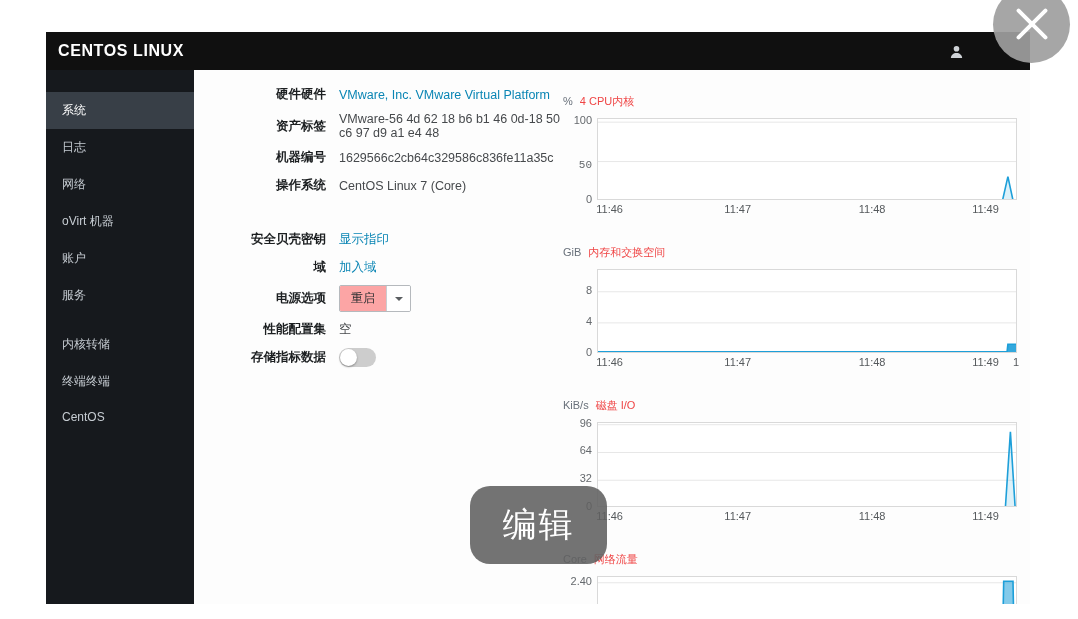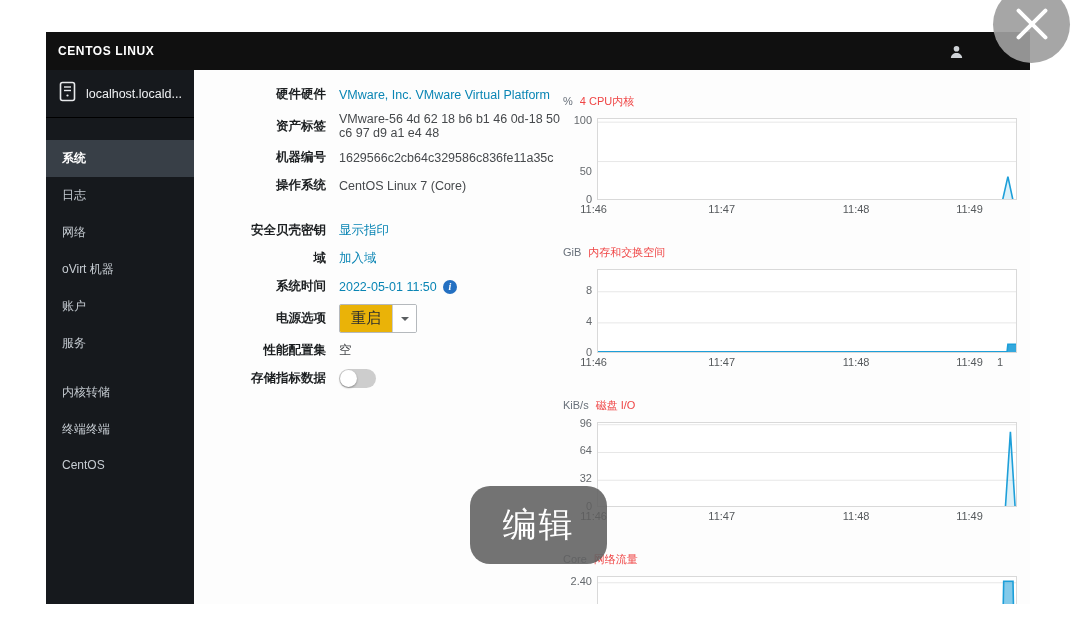--- a/index.html
+++ b/index.html
@@ -6,68 +6,68 @@
   html,body { width:1078px; height:619px; overflow:hidden; background:#ffffff;
               font-family:"Liberation Sans","DejaVu Sans",sans-serif; }
   .page { position:relative; width:1078px; height:619px; background:#ffffff; }
 
   
   .app { position:absolute; left:46px; top:32px; width:984px; height:572px; background:#fff; }
 
   
   .topbar { position:absolute; left:0; top:0; width:984px; height:38px; background:#101010;
             display:flex; align-items:center; padding:0 12px; z-index:5; }
-  .brand { color:#ffffff; font-size:12px; font-weight:bold; letter-spacing:.6px; }
+  .brand { color:#ffffff; font-size:16px; font-weight:bold; letter-spacing:.6px; }
   .topbar-right { position:absolute; right:66px; top:0; height:38px; display:flex; align-items:center; gap:4px; }
   .user-icon svg { display:block; }
 
   
   .sidebar { position:absolute; left:0; top:38px; width:148px; height:534px; background:#16191d; }
   .host-row { height:48px; display:flex; align-items:center; gap:9px; padding:0 12px;
               border-bottom:1px solid #000; }
   .host-label { color:#f0f2f4; font-size:12.5px; white-space:nowrap; overflow:hidden; }
   .nav { margin-top:22px; }
   .nav-item { color:#c6ccd2; font-size:12px; padding:10px 16px; cursor:pointer; }
-  .nav-item.active { background:#383f47; color:#ffffff;font-weight:bold; }
+  .nav-item.active { background:#383f47; color:#ffffff; }
   .nav-item.gap-before { margin-top:12px;font-family:Liberation Mono, monospace; }
 
   
   .main { position:absolute; left:148px; top:38px; width:836px; height:534px; background:#fdfdfd; overflow:hidden; }
 
   
   .fields { position:absolute; left:36px; top:14px; width:340px; }
   .field-row { display:flex; align-items:center; min-height:21px; margin-bottom:7px; }
-  .fields-group2 { margin-top:24px; }
+  .fields-group2 { margin-top:33px; }
   .field-label { width:96px; text-align:right; margin-right:13px; font-weight:bold;
                  font-size:12.5px; color:#1c1f21; flex:none; white-space:nowrap; }
   .field-value { font-size:12.5px; color:#46494c; display:flex; align-items:center; gap:6px; }
   a.link { color:#0a85b4; text-decoration:none; cursor:pointer; }
   .info-icon { display:inline-block; width:14px; height:14px; border-radius:50%; background:#2470c2;
                color:#fff; font-size:10px; font-weight:bold; text-align:center; line-height:14px;
                font-family:"Liberation Serif",serif; font-style:italic; }
   .split-btn { display:inline-flex; border:1px solid #b5b9bd; border-radius:2px; background:#fff; overflow:hidden; }
-  .split-btn .main-seg { padding:4px 11px; font-size:15px; color:#2a2e30; background:#eab308; border:none; cursor:pointer;font-family:Liberation Mono, monospace; }
+  .split-btn .main-seg { padding:4px 11px; font-size:12px; color:#2a2e30; background:#fca5a5; border:none; cursor:pointer;font-family:Liberation Mono, monospace; }
   .split-btn .caret-seg { width:24px; border:none; border-left:1px solid #c9cdd1; background:#fff;
                           display:flex; align-items:center; justify-content:center; cursor:pointer; }
   .caret { width:0; height:0; border-left:4px solid transparent; border-right:4px solid transparent;
            border-top:4px solid #5a5e61; }
   .toggle { position:relative; width:37px; height:19px; border-radius:10px; background:#cdcdcd; cursor:pointer; }
   .toggle .knob { position:absolute; left:1px; top:1px; width:17px; height:17px; border-radius:50%;
                   background:#ffffff; box-shadow:0 1px 2px rgba(0,0,0,.35); }
 
   
   .charts { position:absolute; left:369px; top:24px; width:460px; }
   .chart { margin-bottom:29px; }
   .chart-head { display:flex; align-items:baseline; gap:7px; height:18px; margin-bottom:6px; }
   .chart-unit { font-size:11px; color:#68707a; }
   .chart-title { font-size:11px; color:#ef4444; text-decoration:none; cursor:pointer; }
   .plot-wrap { position:relative; margin-left:34px; }
   .plot-box { display:block; border:1px solid #d9d9d9; background:#fff; }
   .ytick { position:absolute; right:100%; padding-right:5px; font-size:11px; color:#65696d; white-space:nowrap; }
-  .xticks { position:relative; margin-left:18px; height:16px; }
+  .xticks { position:relative; margin-left:34px; height:16px; }
   .xtick { position:absolute; top:3px; transform:translateX(-50%); font-size:11px; color:#55595c; white-space:nowrap; }
 
   
   .edit-overlay { position:absolute; left:470px; top:486px; width:137px; height:78px; z-index:50;
                   background:rgba(96,96,96,.88); border-radius:20px; display:flex; align-items:center;
                   justify-content:center; cursor:pointer; }
   .edit-overlay span { color:#ffffff; font-size:34px; letter-spacing:2px; }
   .close-btn { position:absolute; left:993px; top:-14px; width:77px; height:77px; border-radius:50%;
                background:rgba(158,158,158,.92); z-index:60; cursor:pointer; }
   .close-btn .bar { position:absolute; left:18px; top:36px; width:42px; height:4px; background:#ffffff; border-radius:2px; }
@@ -86,31 +86,20 @@
         <span class="user-icon">
           <svg width="15" height="15" viewBox="0 0 16 16">
             <circle cx="8" cy="5" r="3" fill="#cfd3d7"></circle>
             <path d="M2 15c0-3.3 2.7-5.5 6-5.5s6 2.2 6 5.5z" fill="#cfd3d7"></path>
           </svg>
         </span>
       </div>
     </div>
 
     <div class="sidebar">
-      <div class="host-row">
-        <span>
-          <svg width="19" height="21" viewBox="0 0 19 21">
-            <rect x="2.5" y="1.5" width="14" height="18" rx="2" fill="none" stroke="#e8eaec" stroke-width="1.6"></rect>
-            <line x1="6" y1="6" x2="13" y2="6" stroke="#e8eaec" stroke-width="1.4"></line>
-            <line x1="6" y1="9.5" x2="13" y2="9.5" stroke="#e8eaec" stroke-width="1.4"></line>
-            <circle cx="9.5" cy="14.5" r="1.1" fill="#e8eaec"></circle>
-          </svg>
-        </span>
-        <span class="host-label">localhost.locald...</span>
-      </div>
       <div class="nav">
           <div class="nav-item active">系统</div>
           <div class="nav-item">日志</div>
           <div class="nav-item">网络</div>
           <div class="nav-item">oVirt 机器</div>
           <div class="nav-item">账户</div>
           <div class="nav-item">服务</div>
           <div class="nav-item gap-before">内核转储</div>
           <div class="nav-item">终端终端</div>
           <div class="nav-item">CentOS</div>
@@ -146,27 +135,20 @@
                 <a class="link">显示指印</a>
               </span>
             </div>
             <div class="field-row">
               <span class="field-label">域</span>
               <span class="field-value">
                 <a class="link">加入域</a>
               </span>
             </div>
             <div class="field-row">
-              <span class="field-label">系统时间</span>
-              <span class="field-value">
-                <a class="link">2022-05-01 11:50</a>
-                <span class="info-icon">i</span>
-              </span>
-            </div>
-            <div class="field-row">
               <span class="field-label">电源选项</span>
               <span class="field-value">
                 <span class="split-btn">
                   <button class="main-seg">重启</button>
                   <button class="caret-seg">
                     <span class="caret"></span>
                   </button>
                 </span>
               </span>
             </div>
@@ -185,21 +167,21 @@
           </div>
       </div>
       <div class="charts" id="charts">
           <div class="chart">
             <div class="chart-head">
               <span class="chart-unit">%</span>
               <a class="chart-title">4 CPU内核</a>
             </div>
             <div class="plot-wrap">
               <span class="ytick" style="top: -3.84615px;">100</span>
-              <span class="ytick" style="top: 47px;">50</span>
+              <span class="ytick" style="top: 41px; font-family: Liberation Mono, monospace;">50</span>
               <span class="ytick" style="top: 75px;">0</span>
               <svg width="420" height="82" class="plot-box">
                 <line x1="0" x2="420" y1="3.153846153846146" y2="3.153846153846146" stroke="#e7e7e7" stroke-width="1"></line>
                 <line x1="0" x2="420" y1="42.57692307692307" y2="42.57692307692307" stroke="#e7e7e7" stroke-width="1"></line>
                 <polygon points="0,82 0.0,81.5 404.5,81.5 409.9,57.6 415.0,81.3 420.0,81.3 420,82" fill="#1d9fd9" fill-opacity="0.15"></polygon>
                 <polyline points="0.0,81.5 404.5,81.5 409.9,57.6 415.0,81.3 420.0,81.3" fill="none" stroke="#1d9fd9" stroke-width="1.6"></polyline>
               </svg>
             </div>
             <div class="xticks">
               <span class="xtick" style="left: 12.6px;">11:46</span>

